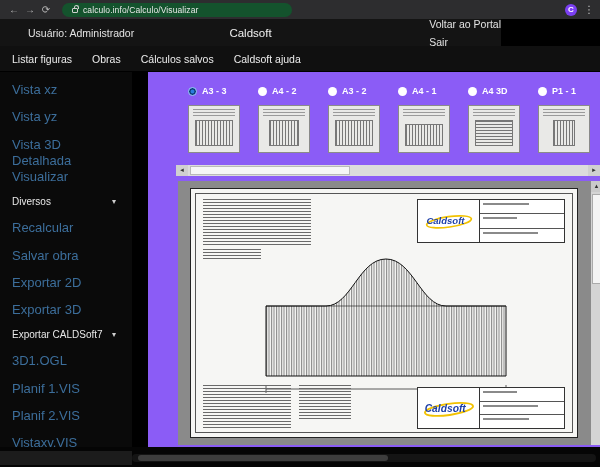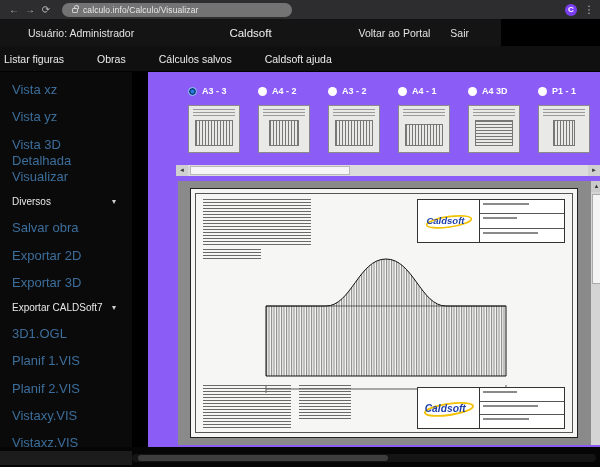--- a/index.html
+++ b/index.html
@@ -4,36 +4,36 @@
 <style>
   * { margin:0; padding:0; box-sizing:border-box; }
   html,body { background:#000; }
   body { font-family:"Liberation Sans", sans-serif; }
   .screen { position:relative; width:600px; height:467px; overflow:hidden; background:#000; }
 
   
   .chrome { position:absolute; top:0; left:0; width:600px; height:19px; background:#2d2d2f; display:flex; align-items:center; color:#c8c8c8; }
   .nav-ic { width:16px; text-align:center; font-size:10px; color:#b5b5b5; cursor:default; }
   .nav-ic:first-child { margin-left:6px; }
-  .urlbar { display:flex; align-items:center; gap:5px; background:#737373; border-radius:8px; height:14px; margin-left:8px; padding:0 10px; min-width:230px; }
+  .urlbar { display:flex; align-items:center; gap:5px; background:#14532d; border-radius:8px; height:14px; margin-left:8px; padding:0 10px; min-width:230px; }
   .lock { width:6px; height:5px; border:1px solid #cfcfcf; border-radius:1px; position:relative; margin-top:2px; }
   .lock:before { content:""; position:absolute; left:0.5px; top:-4px; width:3px; height:3px; border:1px solid #cfcfcf; border-bottom:none; border-radius:3px 3px 0 0; }
   .url-text { font-size:8.5px; color:#e8e8e8; letter-spacing:.1px; }
   .chrome-right { margin-left:auto; display:flex; align-items:center; gap:7px; padding-right:6px; }
   .avatar { width:12px; height:12px; border-radius:50%; background:#7b3ff2; color:#fff; font-size:8px; font-weight:bold; display:flex; align-items:center; justify-content:center; }
   .kebab { color:#c8c8c8; font-size:10px; }
 
   
   .topbar { position:absolute; top:19px; left:0; width:501px; height:27px; background:#141414; display:flex; align-items:center; color:#e3e3e3; font-size:10.5px; }
   .topbar .user { margin-left:28px; }
   .topbar .title { position:absolute; left:0; right:0; text-align:center; font-size:11.5px; color:#f0f0f0; }
-  .topbar .right { margin-left:auto; display:flex; gap:20px; margin-right:32px; z-index:2; }
+  .topbar .right { margin-left:auto; display:flex; gap:6px; margin-right:0; z-index:2;flex-direction:column; }
   .toplink { color:#e3e3e3; cursor:pointer; }
 
-  .menubar { position:absolute; top:46px; left:0; width:600px; height:26px; background:#101010; display:flex; align-items:center; gap:33px; padding-left:4px; color:#ececec; font-size:10.5px; border-bottom:1px solid #000; }
+  .menubar { position:absolute; top:46px; left:0; width:600px; height:26px; background:#101010; display:flex; align-items:center; gap:20px; padding-left:12px; color:#ececec; font-size:10.5px; border-bottom:1px solid #000; }
   .menu-item { cursor:pointer; }
 
   
   .sidebar { position:absolute; top:72px; left:0; width:132px; height:375px; background:#0a0a0a; padding:10px 0 0 12px; overflow:hidden; }
   .side-item { font-size:13px; color:#3c6e9b; margin-bottom:11px; line-height:1.25; width:104px; cursor:pointer; }
   .side-header { font-size:10px; color:#e8e8e8; margin:3px 0 13px 0; display:flex; justify-content:space-between; width:104px; cursor:pointer;align-items:center; }
   .side-header .caret { color:#cfcfcf; font-size:8px; }
   .side-scroll { position:absolute; top:74px; right:2px; width:6px; height:370px; background:#1b1b1b; }
   .side-scroll .arr { display:block; text-align:center; font-size:5px; color:#bbb; line-height:8px; }
   .side-scroll .thumb { position:absolute; top:10px; left:1px; width:4px; height:120px; background:#4a4a4a; border-radius:2px; }
@@ -130,20 +130,21 @@
   </div>
 
   <div class="sidebar">
     <div class="side-item">Vista xz</div>
     <div class="side-item">Vista yz</div>
     <div class="side-item">Vista 3D Detalhada Visualizar</div>
     <div class="side-header">
       <span>Diversos</span>
       <span class="caret">▾</span>
     </div>
+    <div class="side-item">Recalcular</div>
     <div class="side-item">Salvar obra</div>
     <div class="side-item">Exportar 2D</div>
     <div class="side-item">Exportar 3D</div>
     <div class="side-header">
       <span>Exportar CALDSoft7</span>
       <span class="caret">▾</span>
     </div>
     <div class="side-item">3D1.OGL</div>
     <div class="side-item">Planif 1.VIS</div>
     <div class="side-item">Planif 2.VIS</div>

